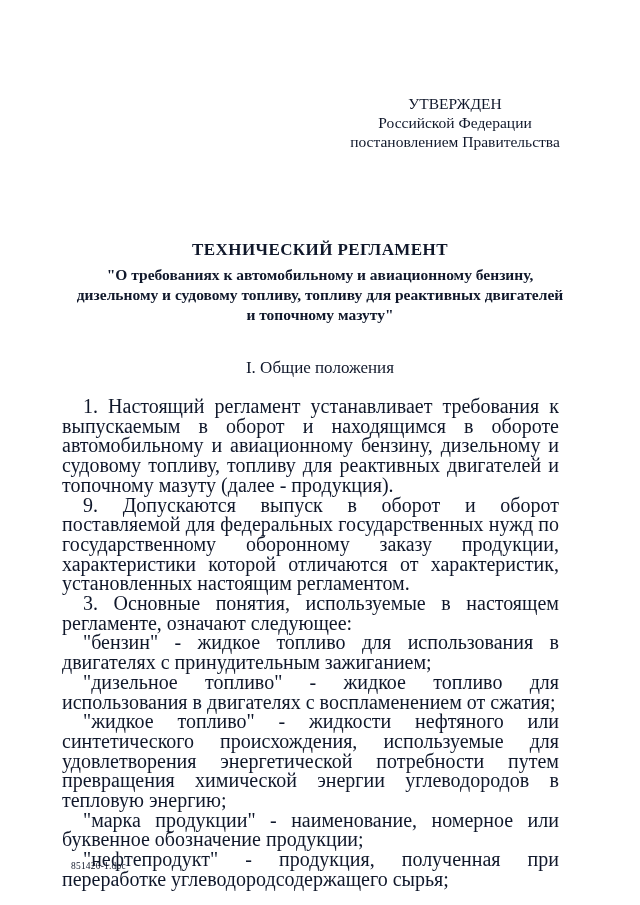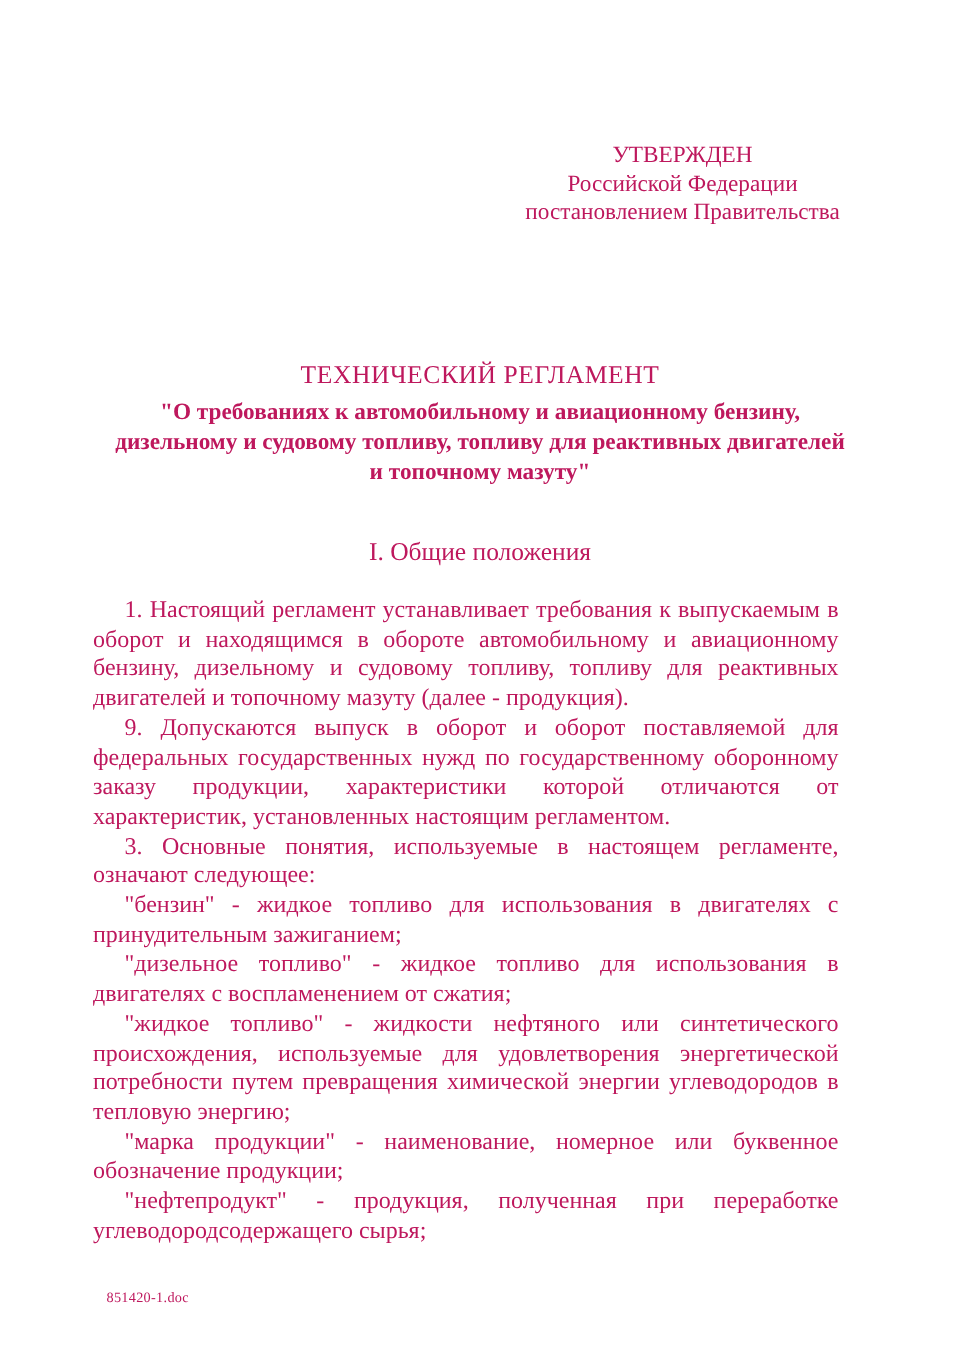--- a/index.html
+++ b/index.html
@@ -7,38 +7,38 @@
     padding: 0;
     background: #ffffff;
   }
   .page {
     position: relative;
     width: 604px;
     height: 905px;
     background: #ffffff;
     overflow: hidden;
     font-family: "Liberation Serif", "DejaVu Serif", serif;
-    color: #be185d;
+    color: #0f172a;
   }
   .approval {
     position: absolute;
     top: 94px;
     left: 334px;
     width: 242px;
     text-align: center;
     font-size: 15.5px;
     line-height: 19px;
   }
   .doc-title {
     position: absolute;
     top: 240px;
     left: 0;
     width: 640px;
     text-align: center;
-    font-weight: normal;
+    font-weight: bold;
     font-size: 17px;
     letter-spacing: 0.4px;
   }
   .doc-subtitle {
     position: absolute;
     top: 265px;
     left: 0;
     width: 640px;
     text-align: center;
     font-weight: bold;
@@ -51,21 +51,21 @@
     left: 0;
     width: 640px;
     text-align: center;
     font-size: 17px;
   }
   .body-text {
     position: absolute;
     top: 397px;
     left: 62px;
     width: 497px;
-    font-size: 16px;
+    font-size: 20px;
     line-height: 19.7px;
     text-align: justify;
   }
   .body-text p {
     margin: 0;
     padding: 0;
     text-indent: 21px;
   }
   .footer-note {
     position: absolute;

